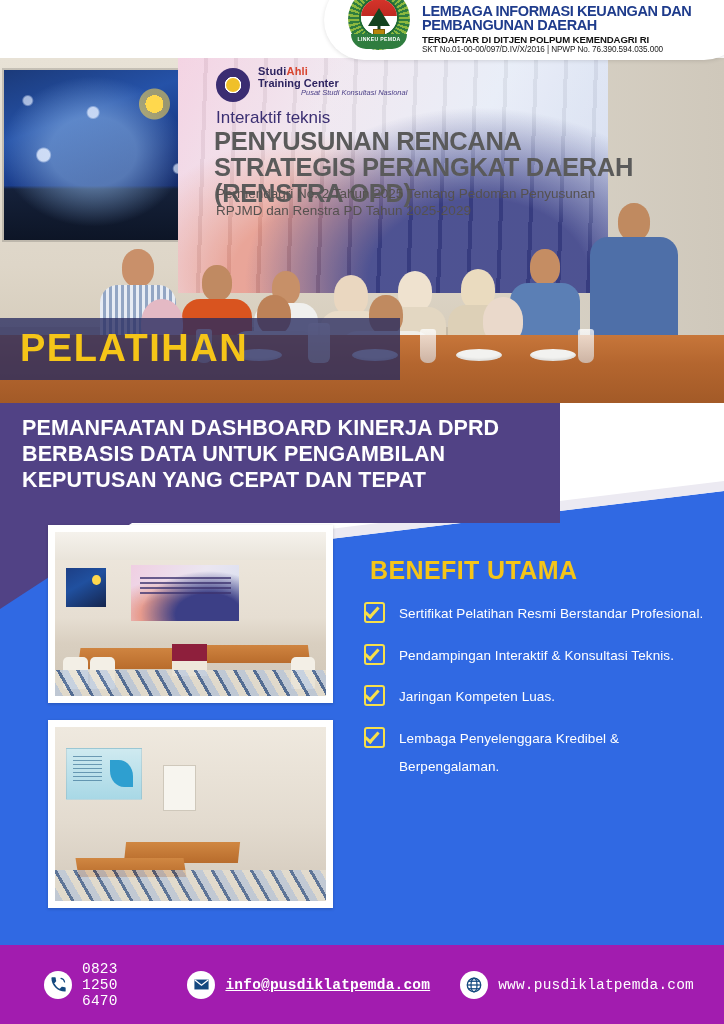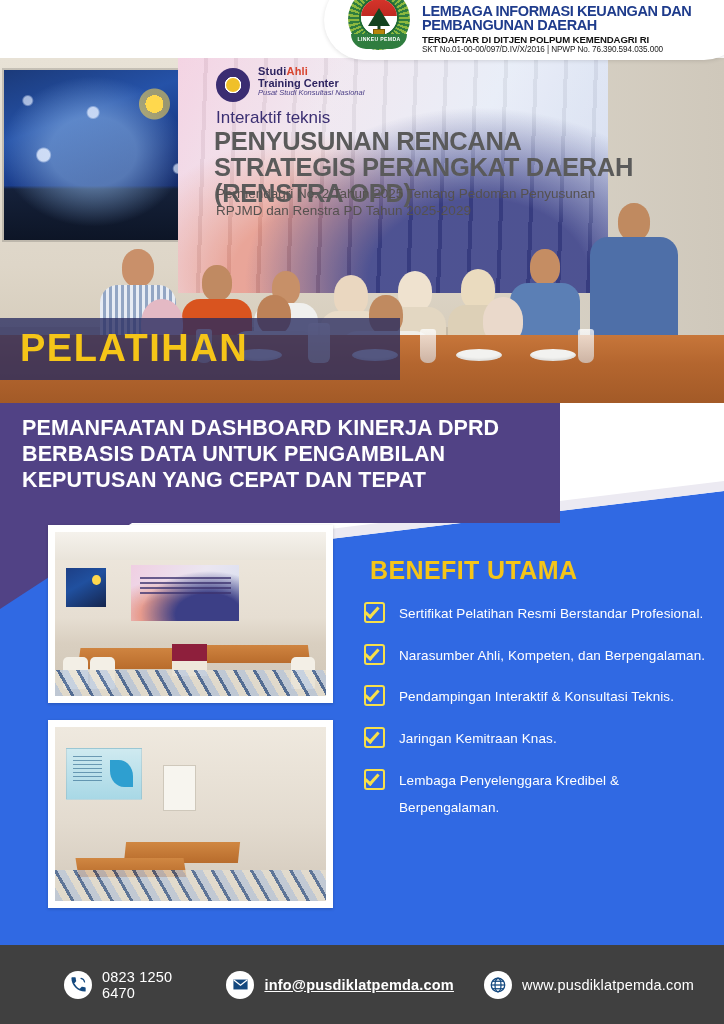--- a/index.html
+++ b/index.html
@@ -55,21 +55,21 @@
   }
   .sk-logo::after{
     content:""; position:absolute; left:50%; top:50%; width:14px; height:14px;
     transform:translate(-50%,-50%); border-radius:50%;
     background:#f0c02a;
   }
   .sk-text { position:absolute; left:80px; top:8px; color:#2e2460; line-height:1.05; }
   .sk-t1 { font-size:11px; font-weight:700; letter-spacing:.2px; }
   .sk-t1 i { font-style:normal; color:#d8452f; }
   .sk-t2 { font-size:11px; font-weight:700; }
-  .sk-t3 { font-size:7.5px; font-style:italic; color:#4a3e86; }
+  .sk-t3 { font-size:7.5px; font-style:italic; color:#4a3e86;margin-left:43px; }
   .bn-small { position:absolute; left:38px; top:50px; font-size:17px; color:#3b2f72; font-weight:400; }
   .bn-title {
     position:absolute; left:36px; top:70px; width:420px;
     font-size:25.5px; font-weight:800; color:#5a5a5a; line-height:1.02;
     letter-spacing:-.3px;
   }
   .bn-sub {
     position:absolute; left:38px; top:128px; width:400px;
     font-size:13.5px; color:#55514f; line-height:1.25;
   }
@@ -246,22 +246,22 @@
   .chk .tick {
     position:absolute; left:4px; top:2px; width:8px; height:14px;
     border-right:3.5px solid #f7e04a; border-bottom:3.5px solid #f7e04a;
     transform:rotate(42deg);
   }
   .b-text { color:#fff; font-size:13.5px; line-height:2.05; letter-spacing:.1px; }
 
   
   .footer {
     position:absolute; left:0; bottom:0; width:724px; height:79px;
-    background:#404040; z-index:35;
-    display:flex; align-items:center; padding-left:64px; gap:0;
+    background:#a21caf; z-index:35;
+    display:flex; align-items:center; padding-left:44px; gap:0;font-family:Liberation Mono, monospace;
   }
   .f-item { display:flex; align-items:center; margin-right:30px; }
   .f-ico {
     width:28px; height:28px; border-radius:50%; background:#fff;
     display:flex; align-items:center; justify-content:center; margin-right:10px; flex:0 0 auto;
   }
   .f-ico svg { display:block; }
   .f-txt { color:#fff; font-size:14.5px; letter-spacing:.2px; }
   .f-txt.em { font-weight:700; text-decoration:underline; }
   .blue-strip { position:absolute; left:0; bottom:79px; width:724px; height:10px; background:#3069e3; z-index:34; }
@@ -403,35 +403,28 @@
           <span class="box"></span>
           <span class="tick"></span>
         </span>
       <span class="b-text">Sertifikat Pelatihan Resmi Berstandar Profesional.</span>
     </div>
     <div class="b-item">
       <span class="chk">
           <span class="box"></span>
           <span class="tick"></span>
         </span>
-      <span class="b-text">Narasumber Ahli, Kompeten, dan Berpengalaman.</span>
+      <span class="b-text">Pendampingan Interaktif &amp; Konsultasi Teknis.</span>
     </div>
     <div class="b-item">
       <span class="chk">
           <span class="box"></span>
           <span class="tick"></span>
         </span>
-      <span class="b-text">Pendampingan Interaktif &amp; Konsultasi Teknis.</span>
-    </div>
-    <div class="b-item">
-      <span class="chk">
-          <span class="box"></span>
-          <span class="tick"></span>
-        </span>
-      <span class="b-text">Jaringan Kemitraan Knas.</span>
+      <span class="b-text">Jaringan Kompeten Luas.</span>
     </div>
     <div class="b-item">
       <span class="chk">
           <span class="box"></span>
           <span class="tick"></span>
         </span>
       <span class="b-text">Lembaga Penyelenggara Kredibel &amp; Berpengalaman.</span>
     </div>
   </div>
 

